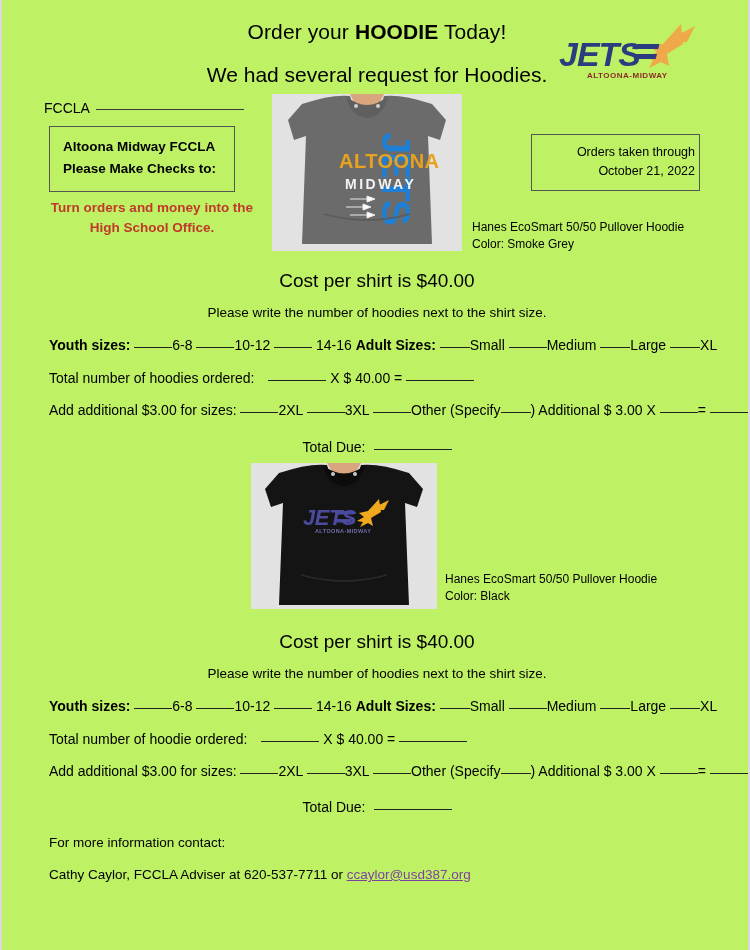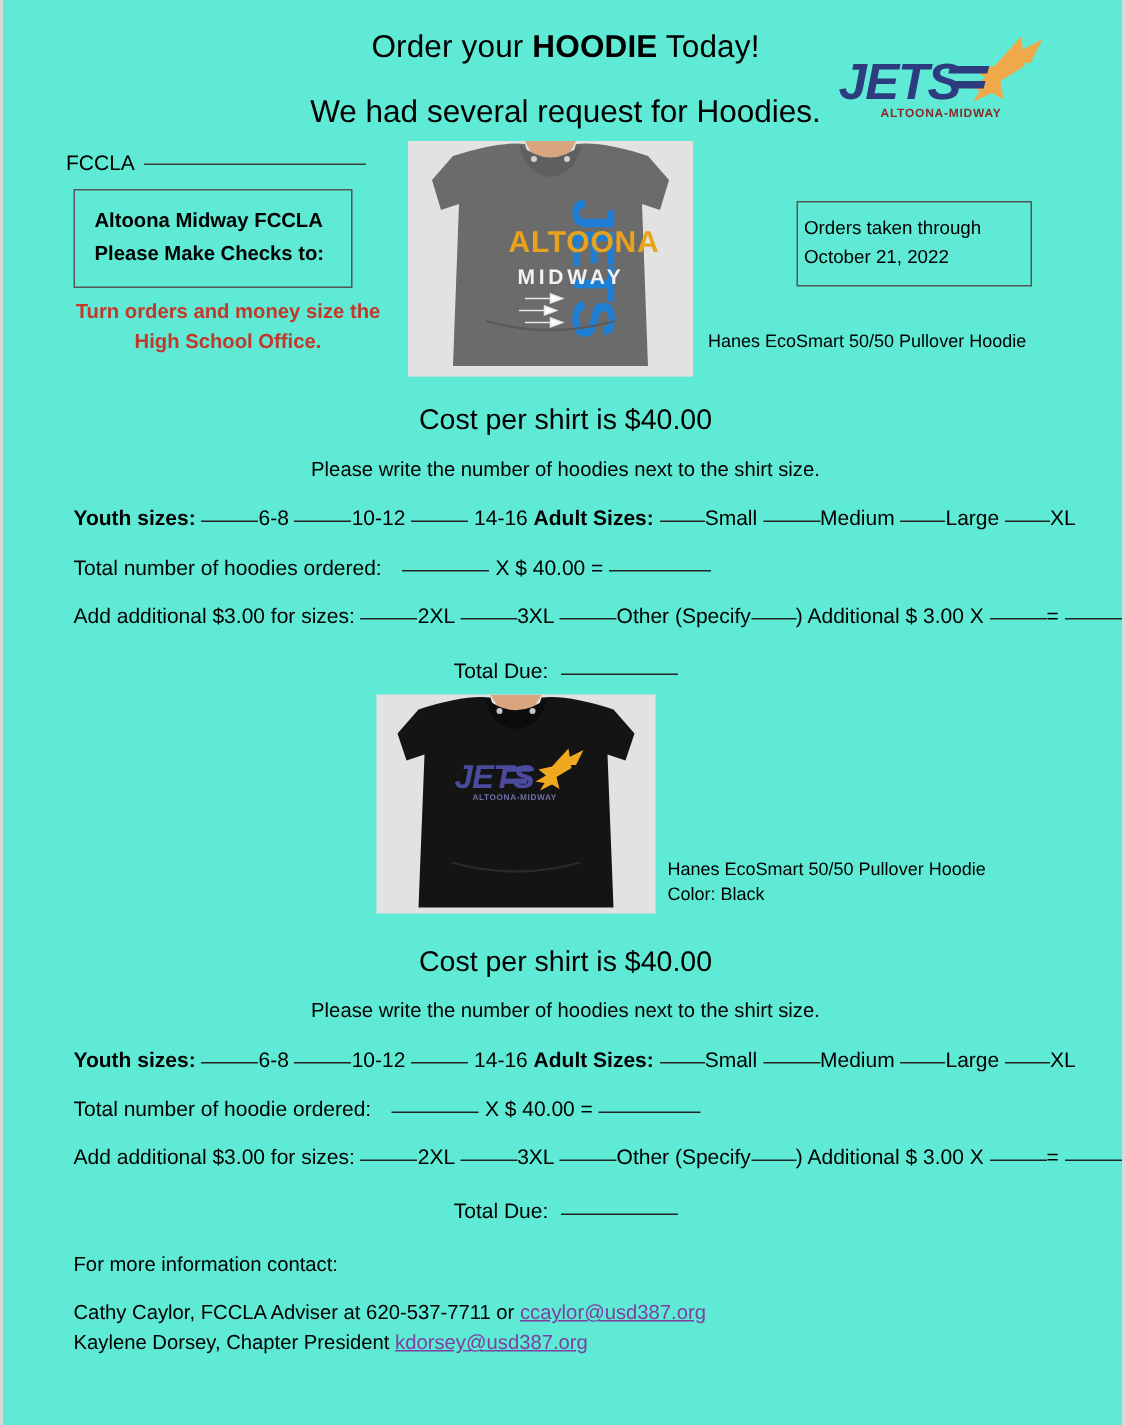--- a/index.html
+++ b/index.html
@@ -8,21 +8,21 @@
     background: #ffffff;
   }
   body {
     font-family: "Liberation Sans", sans-serif;
     color: #000000;
   }
   #page {
     position: relative;
     width: 750px;
     height: 950px;
-    background: #5eead4;
+    background: #bef264;
     overflow: hidden;
     border-left: 2px solid #d9d9d9;
     border-right: 2px solid #d9d9d9;
     box-sizing: border-box;
   }
 
   
   .title-line1 {
     position: absolute;
     left: 0; top: 20px;
@@ -85,25 +85,25 @@
     color: #c0392b;
     font-weight: bold;
     font-size: 13.5px;
     line-height: 1.45;
   }
 
   
   .orders-box {
     position: absolute;
     left: 529px; top: 134px;
-    width: 157px;
+    width: 169px;
     padding: 8px 4px 9px;
     border: 1.3px solid #555;
     box-sizing: border-box;
-    text-align: left;
+    text-align: right;
     font-size: 12.5px;
     line-height: 1.5;
   }
 
   
   .photo {
     position: absolute;
     background: #e2e2e2;
     overflow: hidden;
   }
@@ -214,21 +214,21 @@
   <div class="name-row">
     <span>FCCLA</span><span class="rule"></span>
   </div>
 
   <div class="checks-box">
     <div>Altoona Midway FCCLA</div>
     <div>Please Make Checks to:</div>
   </div>
 
   <div class="red-note">
-    <div>Turn orders and money size the</div>
+    <div>Turn orders and money into the</div>
     <div>High School Office.</div>
   </div>
 
   <div class="orders-box">
     <div>Orders taken through</div>
     <div>October 21, 2022</div>
   </div>
 
   <div class="photo" style="left:270px; top:94px; width:190px; height:157px;">
     <svg width="190" height="157" viewBox="0 0 190 157">
@@ -260,20 +260,21 @@
         <line x1="78" y1="121" x2="95" y2="121"></line>
         <polygon points="95,118 103,121 95,124"></polygon>
       </g>
 
       <path d="M52 120 Q95 132 138 120" stroke="#5a5a5a" stroke-width="1.5" fill="none"></path>
     </svg>
   </div>
 
   <div class="caption" style="left:470px; top:219px;">
     <div>Hanes EcoSmart 50/50 Pullover Hoodie</div>
+    <div>Color:  Smoke Grey</div>
   </div>
 
   <div class="cost-head" style="top:270px;">Cost per shirt is $40.00</div>
   <div class="write-note" style="top:305px;">Please write the number of hoodies next to the shirt size.</div>
 
   <div class="frow" style="top:337px;">
     <b>Youth sizes:</b>
     <span class="blank b-md"></span><span>6-8</span>
     <span class="blank b-md"></span><span>10-12</span>
     <span class="blank b-md"></span>
@@ -375,17 +376,16 @@
   <div class="total-due" style="top:799px;">
     <span>Total Due:</span><span class="blank"></span>
   </div>
 
   <div class="footer-block" style="top:833px;">
     <span>For more information contact:</span>
   </div>
 
   <div class="footer-block" style="top:865px;">
     <div><span>Cathy Caylor, FCCLA Adviser at 620-537-7711 or </span><span class="mail">ccaylor@usd387.org</span></div>
-    <div><span>Kaylene Dorsey, Chapter President </span><span class="mail">kdorsey@usd387.org</span></div>
   </div>
 
 
 </div>
 
 </body></html>

